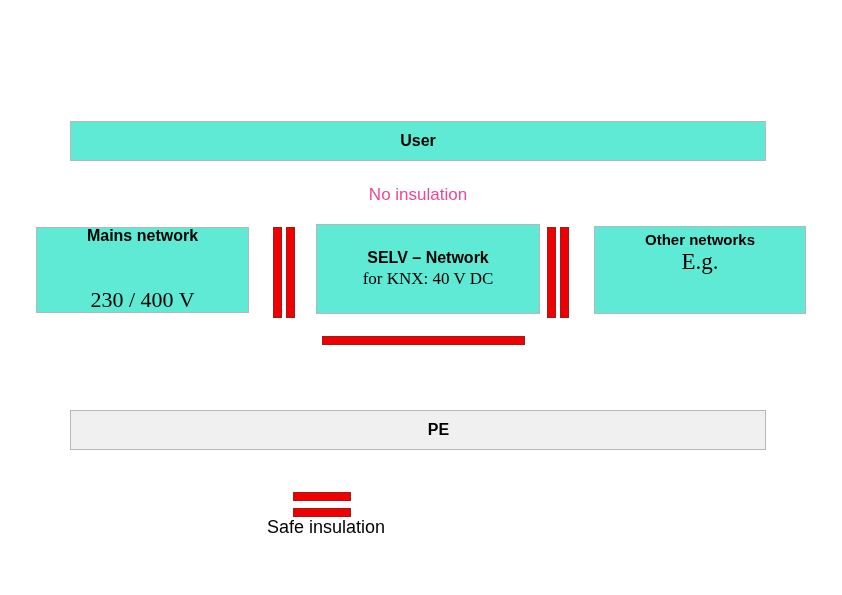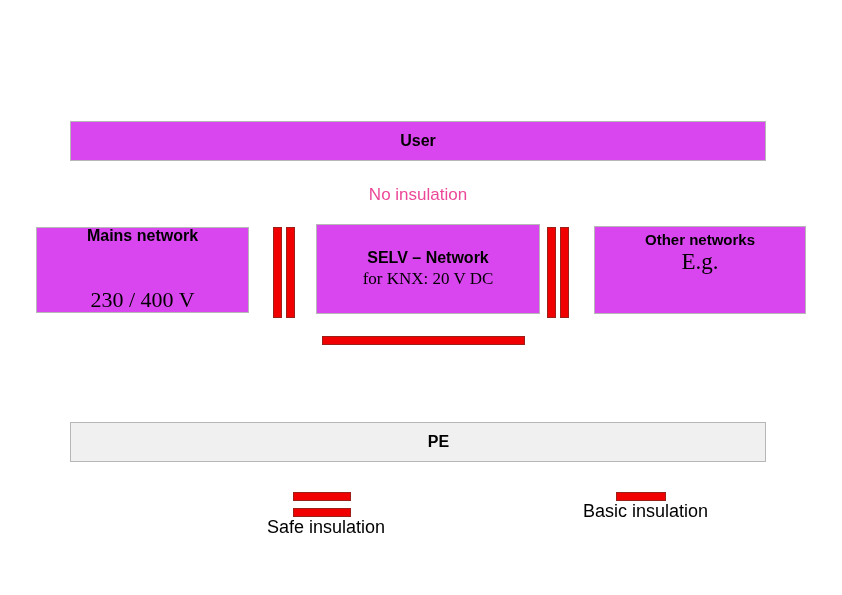--- a/index.html
+++ b/index.html
@@ -20,21 +20,21 @@
     inset: 0;
     width: 842px;
     height: 595px;
   }
 
   
   .box {
     position: absolute;
     box-sizing: border-box;
     border: 1px solid #b7b7b7;
-    background: #d946ef;
+    background: #5eead4;
     display: flex;
     flex-direction: column;
     align-items: center;
     justify-content: center;
     text-align: center;
     line-height: 1.18;
   }
   .box .title {
     font-family: "Liberation Sans", sans-serif;
     font-weight: bold;
@@ -51,21 +51,21 @@
     left: 70px;
     top: 121px;
     width: 696px;
     height: 40px;
   }
   #user-box .title { font-size: 16px; }
 
   
   #pe-box {
     left: 70px;
-    top: 422px;
+    top: 410px;
     width: 696px;
     height: 40px;
     background: #f0f0f0;
     padding-left: 41px;
   }
   #pe-box .title { font-size: 16px; }
 
   
   #mains-box {
     left: 36px;
@@ -187,21 +187,21 @@
   <div class="box" id="mains-box">
     <span class="title">Mains network</span>
     <span class="sub">230 / 400 V</span>
   </div>
 
   <div class="vbar" id="safe-left-bar-1"></div>
   <div class="vbar" id="safe-left-bar-2"></div>
 
   <div class="box" id="selv-box">
     <span class="title">SELV – Network</span>
-    <span class="sub">for KNX: 20 V DC</span>
+    <span class="sub">for KNX: 40 V DC</span>
   </div>
 
   <div class="vbar" id="safe-right-bar-1"></div>
   <div class="vbar" id="safe-right-bar-2"></div>
 
   <div class="box" id="other-box">
     <span class="title">Other networks</span>
     <span class="sub">E.g.</span>
   </div>
 
@@ -212,18 +212,14 @@
   </div>
 
   <div class="legend-item" id="legend-safe">
     <span class="legend-swatch-double">
       <span class="seg"></span>
       <span class="seg"></span>
     </span>
     <span class="legend-label">Safe insulation</span>
   </div>
 
-  <div class="legend-item" id="legend-basic">
-    <span class="legend-swatch-single"></span>
-    <span class="legend-label">Basic insulation</span>
-  </div>
 
 </div>
 
 </body></html>

